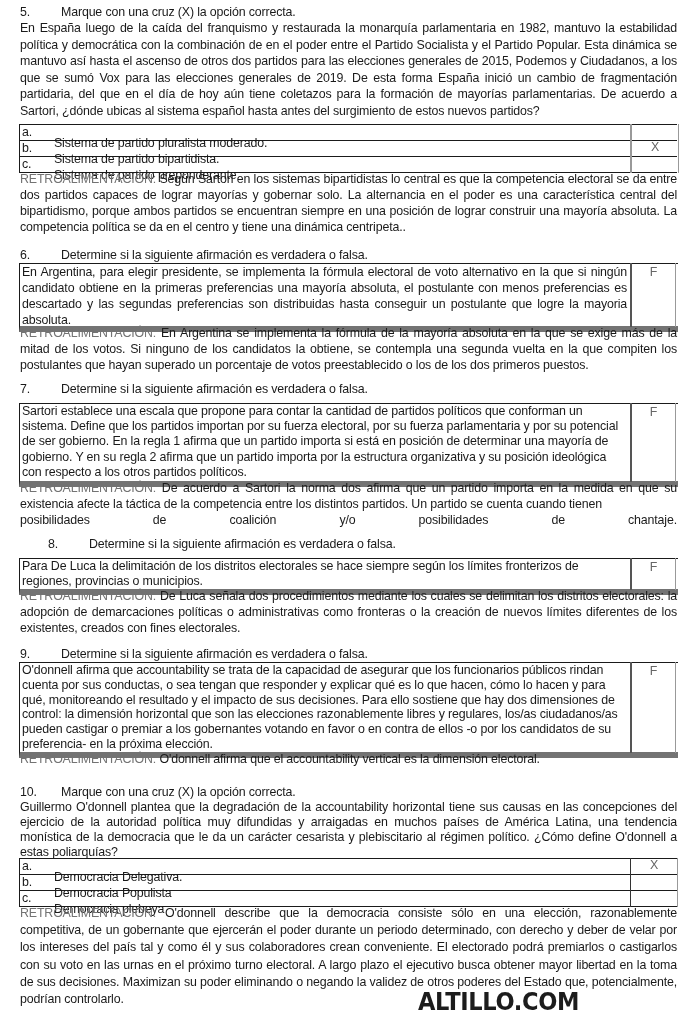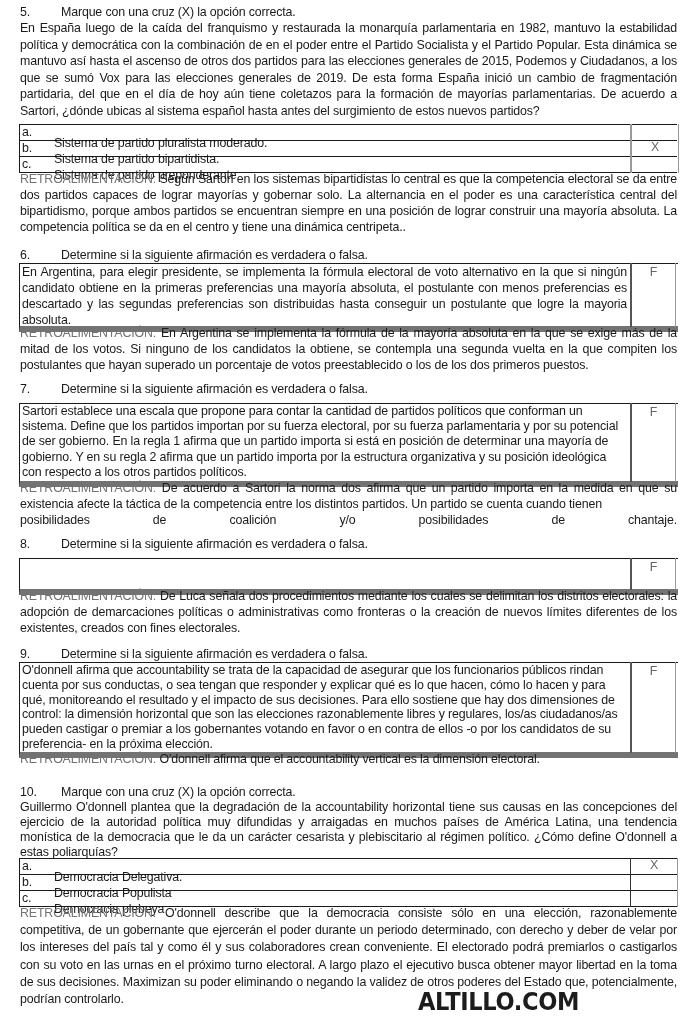--- a/index.html
+++ b/index.html
@@ -77,24 +77,25 @@
 <div class="para spread" style="top:512px;">
   <span>posibilidades</span>
   <span>de</span>
   <span>coalición</span>
   <span>y/o</span>
   <span>posibilidades</span>
   <span>de</span>
   <span>chantaje.</span>
 </div>
 
-<div class="qhead" style="top:537px;">
+<div class="qhead" style="top:537px;margin-left:28px;">
   <span class="num">8.</span><span>Determine si la siguiente afirmación es verdadera o falsa.</span>
 </div>
 <div class="tf-box" style="top:558px; height:30px;">
+  <div class="stmt" style="line-height:15px;">Para De Luca  la delimitación de los distritos electorales se hace siempre según los límites fronterizos de regiones, provincias o municipios.</div>
   <div class="ans">F</div>
 </div>
 <div class="para tight" style="top:588px;"><span class="retro-label">RETROALIMENTACIÓN:</span><span> De Luca señala dos procedimientos mediante los cuales se delimitan los distritos electorales: la adopción de demarcaciones políticas o administrativas como fronteras o la creación de nuevos límites diferentes de los existentes, creados con fines electorales.</span></div>
 
 <div class="qhead" style="top:647px;">
   <span class="num">9.</span><span>Determine si la siguiente afirmación es verdadera o falsa.</span>
 </div>
 <div class="tf-box" style="top:662px; height:89px;">
   <div class="stmt" style="line-height:14.8px;">O'donnell afirma que accountability se trata de la capacidad de asegurar que los funcionarios públicos rindan cuenta por sus conductas, o sea tengan que responder y explicar qué es lo que hacen, cómo lo hacen y para qué, monitoreando el resultado y el impacto de sus decisiones. Para ello sostiene que hay dos dimensiones de control: la dimensión horizontal que son las elecciones razonablemente libres y regulares, los/as ciudadanos/as pueden castigar o premiar a los gobernantes votando en favor o en contra de ellos -o por los candidatos de su preferencia- en la próxima elección.</div>
   <div class="ans">F</div>

